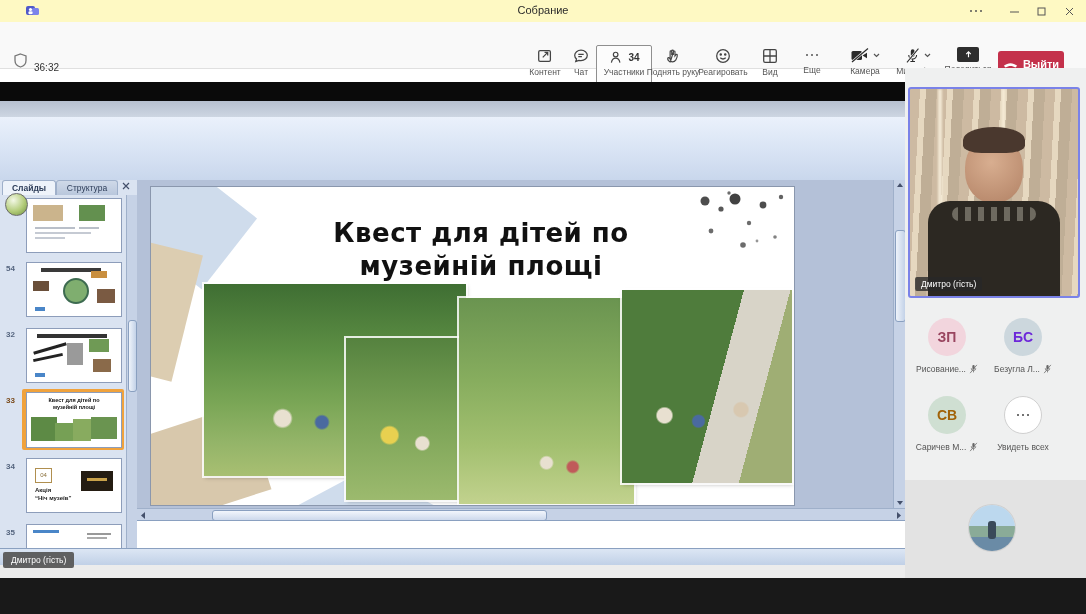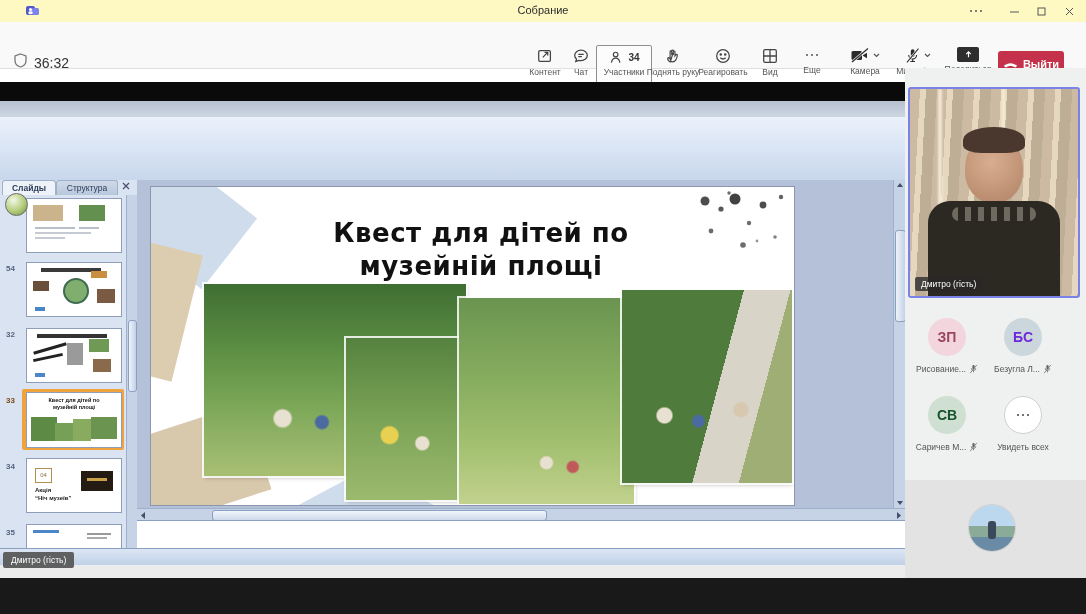--- a/index.html
+++ b/index.html
@@ -94,21 +94,21 @@
         <svg width="9" height="9">
           <path d="M1 1l7 7M8 1l-7 7" stroke="#555" stroke-width="1"></path>
         </svg>
       </div>
   </div>
 
   <div class="a" id="t-toolbar">
     <svg class="a" style="left:14px;top:31px" width="13" height="15" viewBox="0 0 13 15">
         <path d="M6.5 1 12 3v4.5c0 3.3-2.4 5.6-5.5 6.5C3.4 13.1 1 10.8 1 7.5V3z" fill="none" stroke="#777" stroke-width="1.3"></path>
       </svg>
-    <span class="a" style="left:34px;top:33px;font-size:14px;color:#333">36:32</span>
+    <span class="a" style="left:34px;top:40px;font-size:10px;color:#333">36:32</span>
 
     <div class="a tmb" style="left:522px;width:46px">
       <svg width="18" height="18" viewBox="0 0 20 20" fill="none" stroke="#444" stroke-width="1.4">
           <rect x="3" y="4" width="13" height="12" rx="1.5"></rect>
           <path d="M7.5 11.5 13 6M9.5 6H13v3.5"></path>
         </svg>
       <span class="tlb">Контент</span>
     </div>
     <div class="a tmb" style="left:563px;width:36px">
       <svg width="18" height="18" viewBox="0 0 20 20" fill="none" stroke="#444" stroke-width="1.4">
@@ -551,21 +551,21 @@
       </svg>
   </div>
   <div class="a avlbl" style="left:985px;top:364px">
     <span>Безугла Л...</span>
     <svg width="9" height="10" viewBox="0 0 12 13">
         <rect x="4.5" y="1" width="3" height="6" rx="1.5" fill="#666"></rect>
         <path d="M3 5.5a3 3 0 0 0 6 0M6 8.5V11" fill="none" stroke="#666"></path>
         <line x1="1.5" y1="12" x2="10.5" y2="1" stroke="#666"></line>
       </svg>
   </div>
-  <div class="a avatar" style="left:928px;top:396px;background:#cfdfd2;color:#14532d">СВ</div>
+  <div class="a avatar" style="left:928px;top:396px;background:#cfdfd2;color:#a16207">СВ</div>
   <div class="a avatar" style="left:1004px;top:396px;background:#fff;border:1px solid #d0d0d0;box-sizing:border-box">
     <span class="dots3">
         <i style="background:#444"></i>
         <i style="background:#444"></i>
         <i style="background:#444"></i>
       </span>
   </div>
   <div class="a avlbl" style="left:909px;top:442px">
     <span>Саричев М...</span>
     <svg width="9" height="10" viewBox="0 0 12 13">

